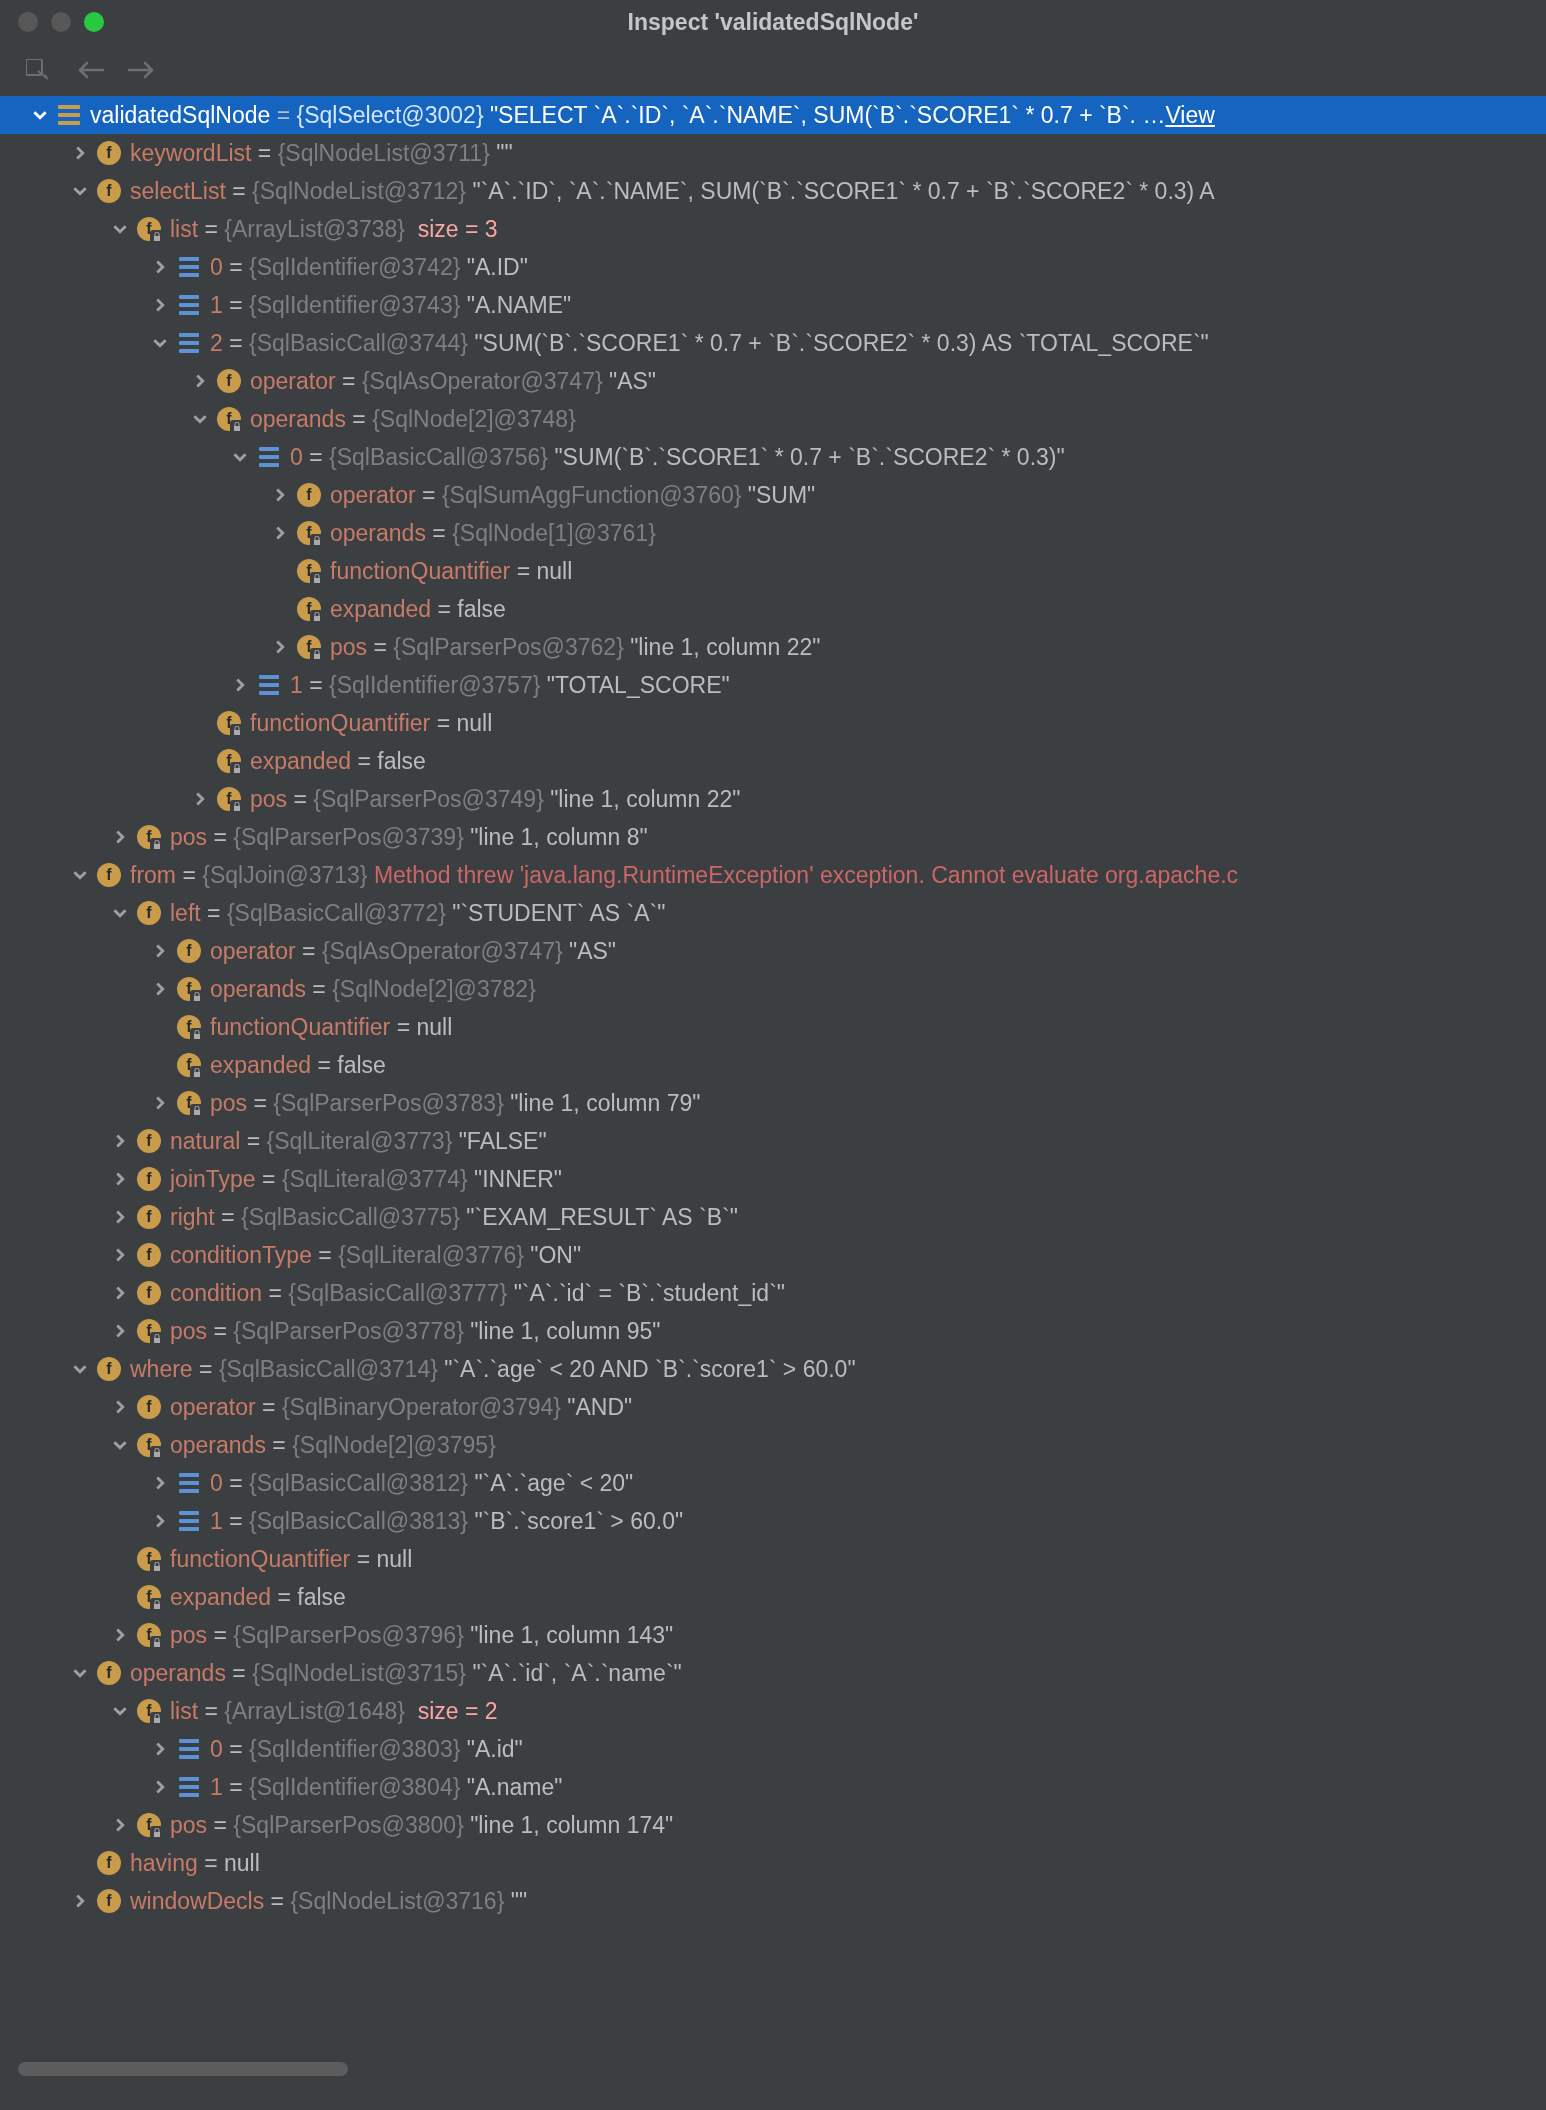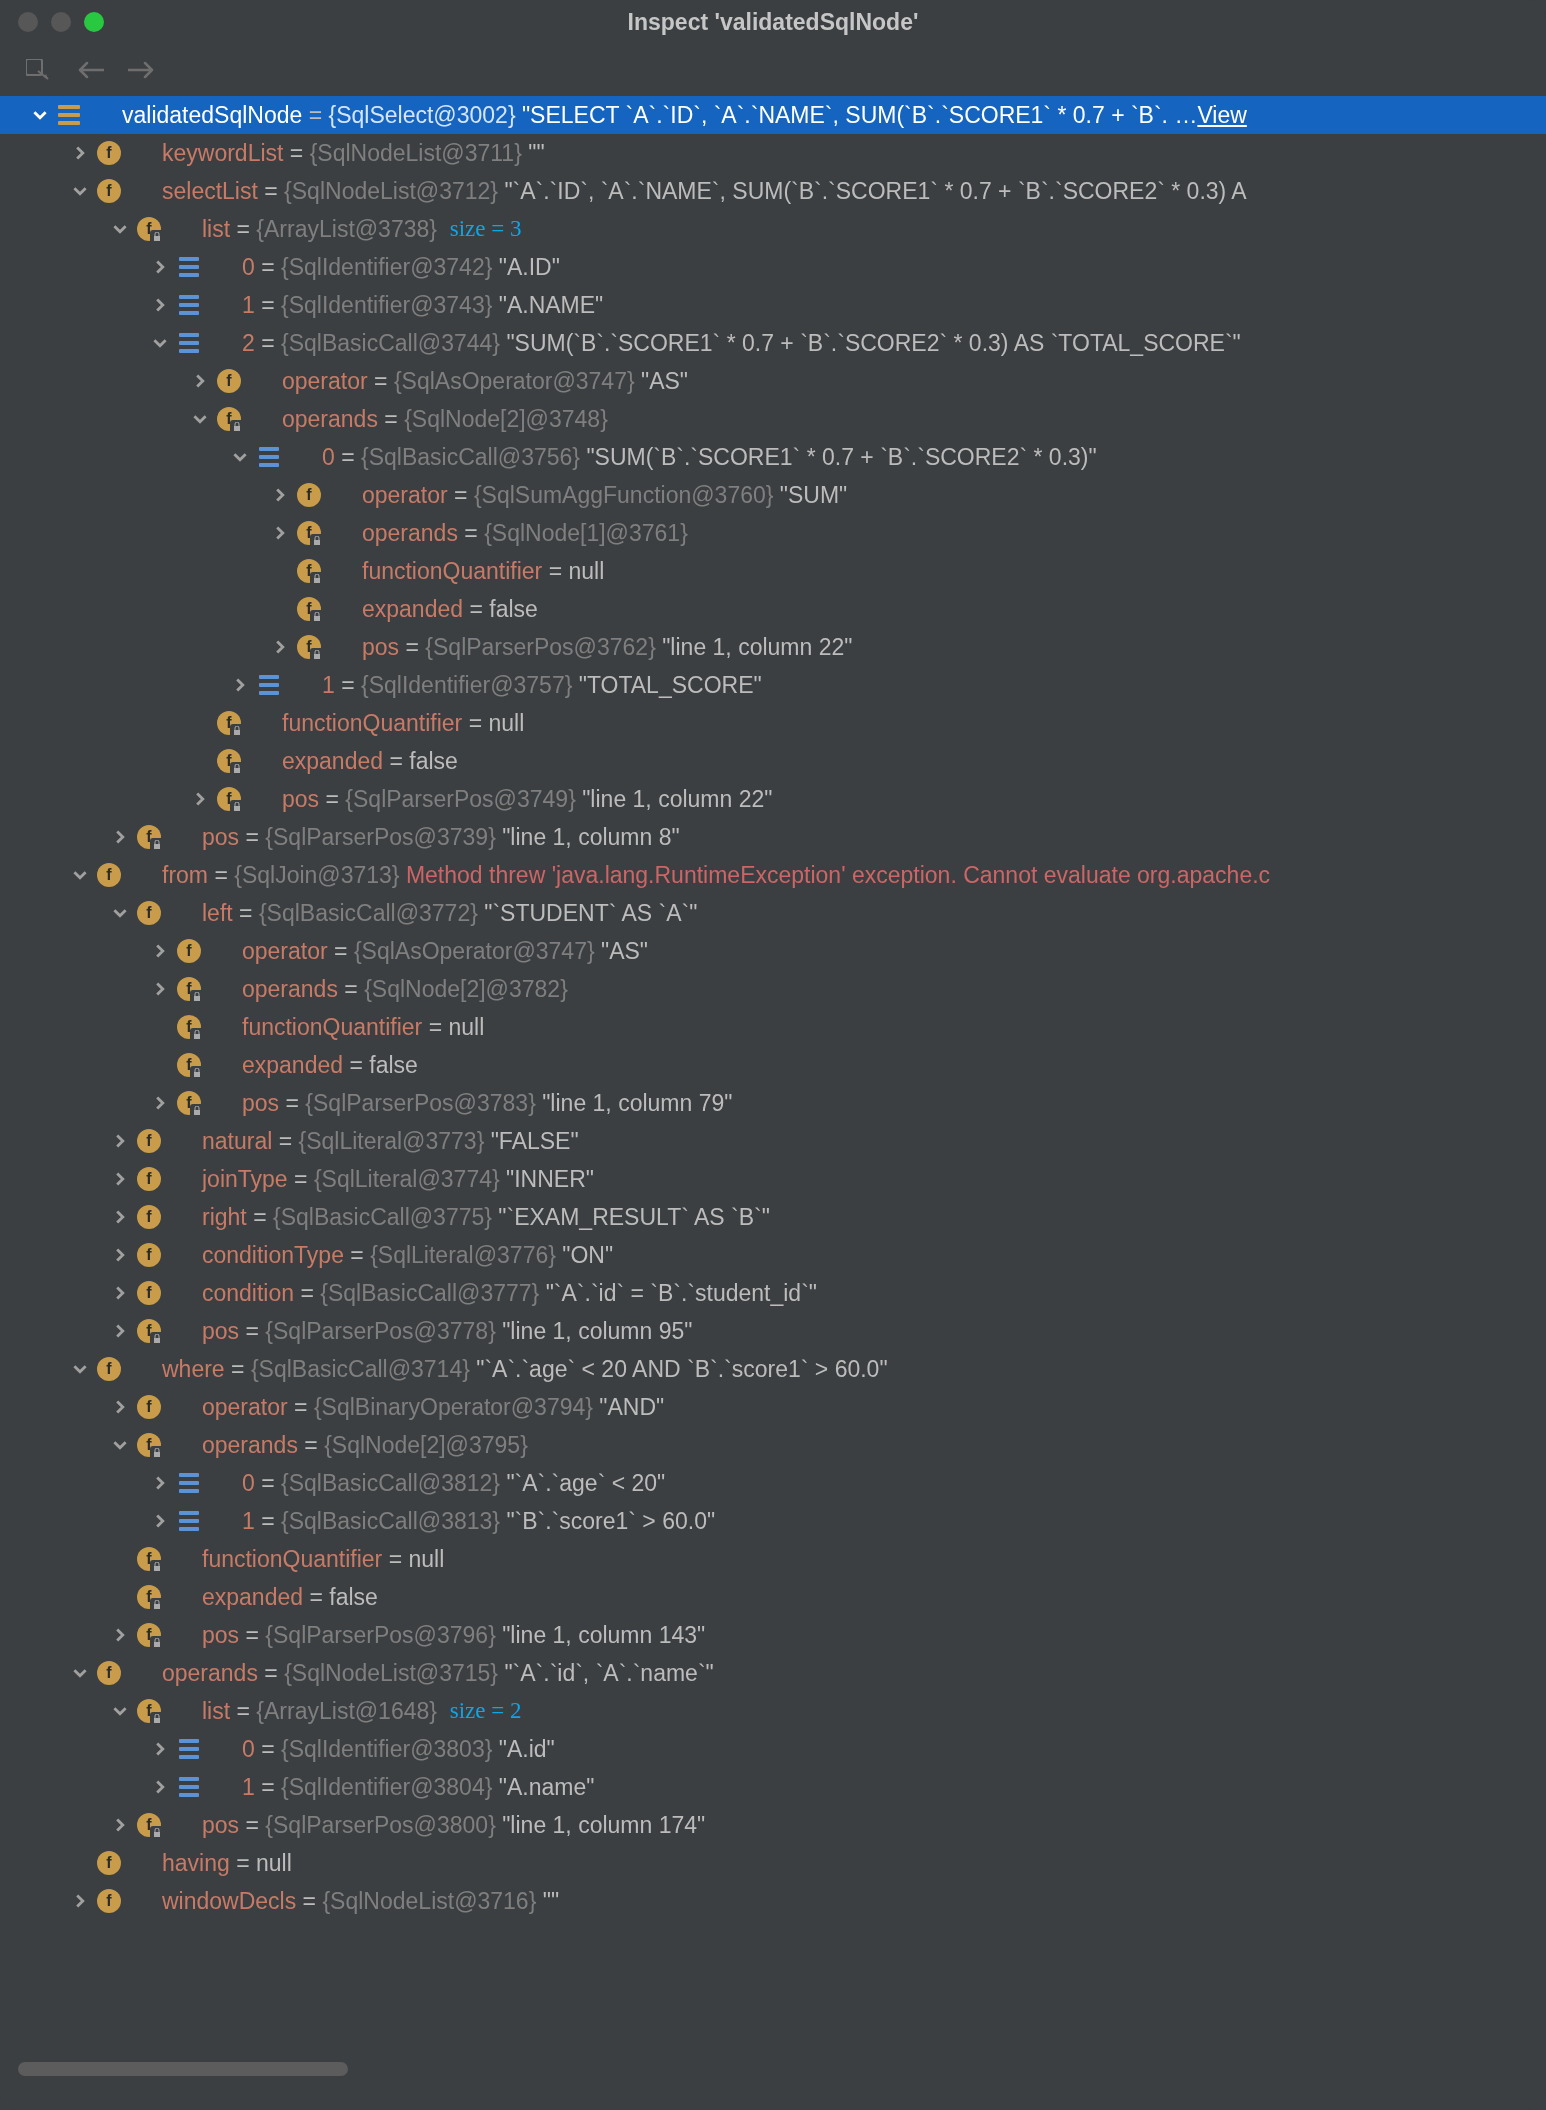--- a/index.html
+++ b/index.html
@@ -125,29 +125,29 @@
   .ico-bars span {
     height: 4px; background: #c89c4a; border-radius: 1px;
   }
   .ico-idx {
     display: flex; flex-direction: column; gap: 4px;
     width: 20px;
   }
   .ico-idx span {
     height: 4px; background: #5c93d6; border-radius: 1px;
   }
-  .fname { color: #c77b67; margin-left: 32px; }
+  .fname { color: #c77b67; }
   .row.selected .fname { color: #ffffff; }
   .eq    { color: #bcbcbc; }
   .type  { color: #7f7f7f; }
   .row.selected .type { color: #d5e5ff; }
   .val   { color: #bcbcbc; }
   .row.selected .val { color: #ffffff; }
   .err   { color: #cc6666; }
-  .meta  { color: #0ea5e9; font-family: Liberation Serif, serif; }
+  .meta  { color: #fca5a5; }
   .viewlink { color: #e0e0e0; }
   .row.selected .viewlink { color: #ffffff; text-decoration: underline;}
   .hscroll {
     position: absolute;
     left: 18px;
     bottom: 14px;
     width: 330px;
     height: 14px;
     background: #5c5c5c;
     border-radius: 7px;

